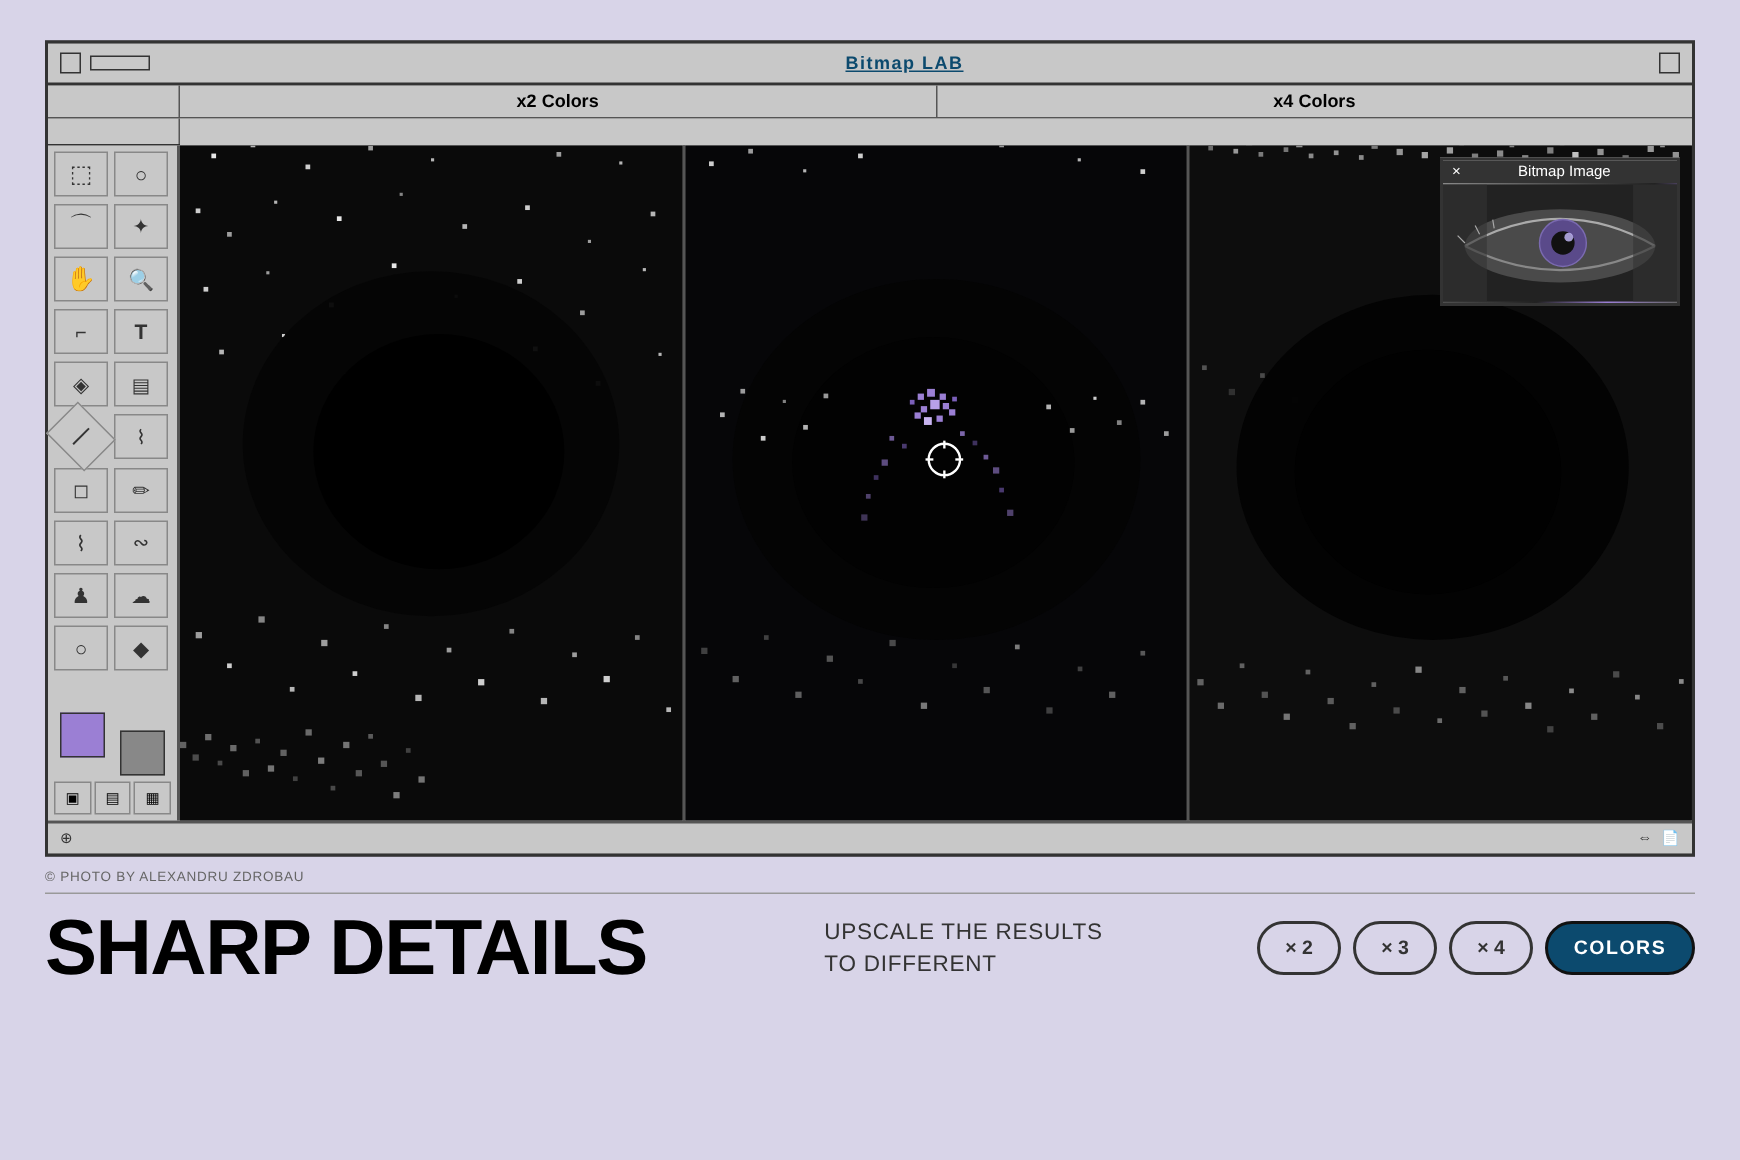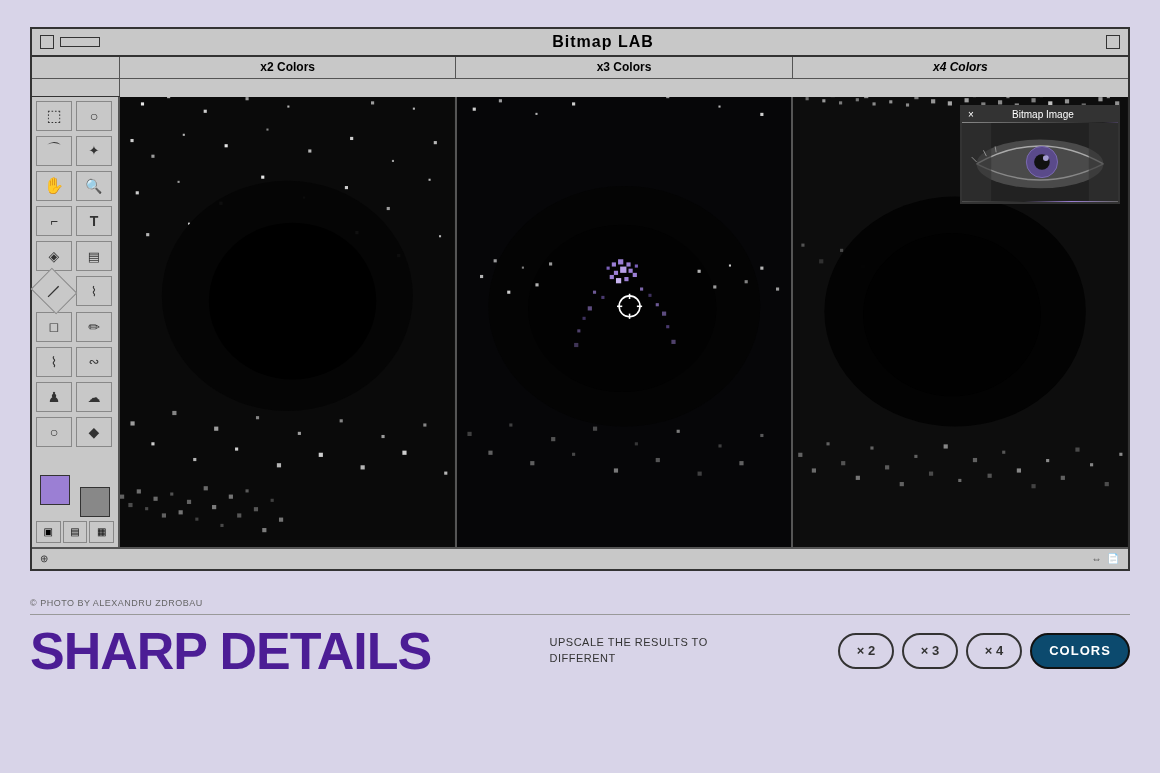--- a/index.html
+++ b/index.html
@@ -47,26 +47,27 @@
     }
 
     .title-bar-box {
       width: 14px;
       height: 14px;
       border: 1.5px solid #333;
       background: #c8c8c8;
     }
 
     .title-bar-title {
-      font-size: 16px;
+      font-size: 12px;
       font-weight: bold;
-      color: #000000;
+      color: #0c4a6e;
       letter-spacing: 1px;
       flex: 1;
       text-align: center;
+      text-decoration: underline;
     }
 
     .title-bar-right {
       display: flex;
       gap: 4px;
       align-items: center;
     }
 
     
     .col-headers {
@@ -80,21 +81,21 @@
       flex: 1;
       display: flex;
       align-items: center;
       justify-content: center;
       font-size: 12px;
       font-weight: bold;
       color: #000;
       border-right: 1.5px solid #555;
     }
 
-    .col-header:last-child { border-right: none; font-style: italic; }
+    .col-header:last-child { border-right: none; }
 
     
     .main-area {
       display: flex;
       height: 450px;
     }
 
     
     .toolbox {
       width: 88px;
@@ -226,21 +227,21 @@
       display: flex;
       align-items: center;
       padding: 0 8px;
       font-size: 10px;
       color: #333;
       justify-content: space-between;
     }
 
     
     .bottom-section {
-      margin-top: 27px;
+      margin-top: 8px;
       width: 100%;
     }
 
     .photo-credit {
       font-size: 9px;
       color: #666;
       margin-bottom: 6px;
       letter-spacing: 0.5px;
     }
 
@@ -253,29 +254,29 @@
 
     .bottom-row {
       display: flex;
       align-items: center;
       justify-content: space-between;
     }
 
     .sharp-details {
       font-size: 52px;
       font-weight: 900;
-      color: #4c1d95;
+      color: #000000;
       letter-spacing: -1px;
       text-transform: uppercase;
       font-family: 'Arial Black', Arial, sans-serif;
       line-height: 1;
     }
 
     .upscale-text {
-      font-size: 11px;
+      font-size: 15px;
       color: #333;
       max-width: 200px;
       line-height: 1.4;
       text-transform: uppercase;
       letter-spacing: 0.5px;
       margin-left: 30px;
     }
 
     .buttons-row {
       display: flex;
@@ -328,21 +329,20 @@
       </div>
       <div class="title-bar-title">Bitmap LAB</div>
       <div class="title-bar-right">
         <div class="title-bar-box"></div>
       </div>
     </div>
 
     <div class="col-headers">
       <div style="width:88px;border-right:1.5px solid #555;flex-shrink:0;"></div>
       <div class="col-header">x2 Colors</div>
-      <div class="col-header">x3 Colors</div>
       <div class="col-header">x4 Colors</div>
     </div>
 
     <div style="display:flex;height:18px;background:#c8c8c8;border-bottom:1.5px solid #333;">
       <div style="width:88px;border-right:1.5px solid #555;flex-shrink:0;"></div>
       <svg width="100%" height="18">
         <rect width="100%" height="18" fill="#c8c8c8"></rect>
 
       </svg>
     </div>

